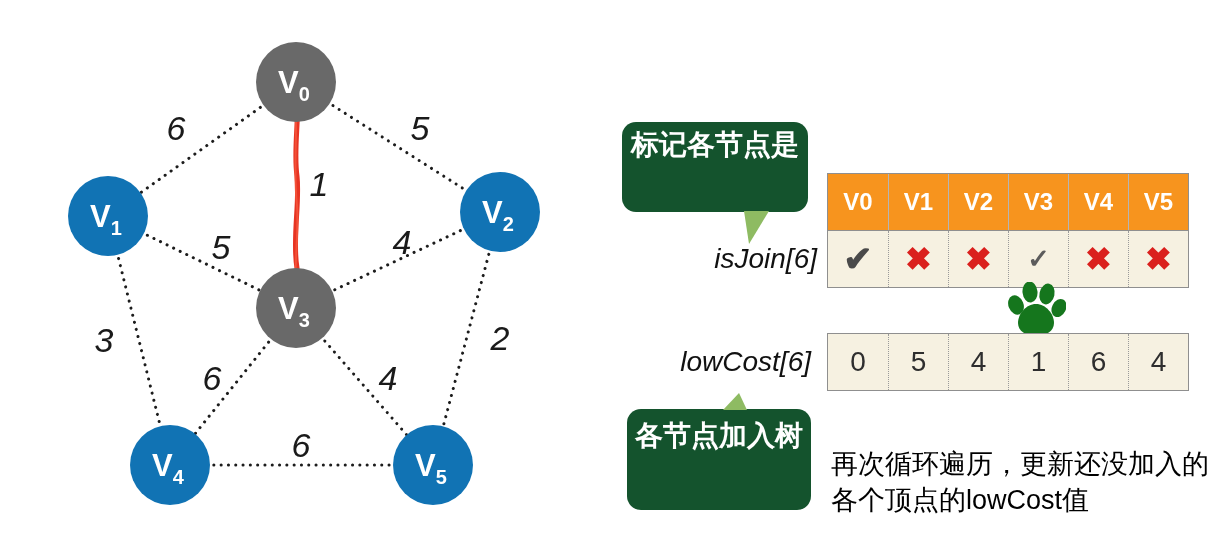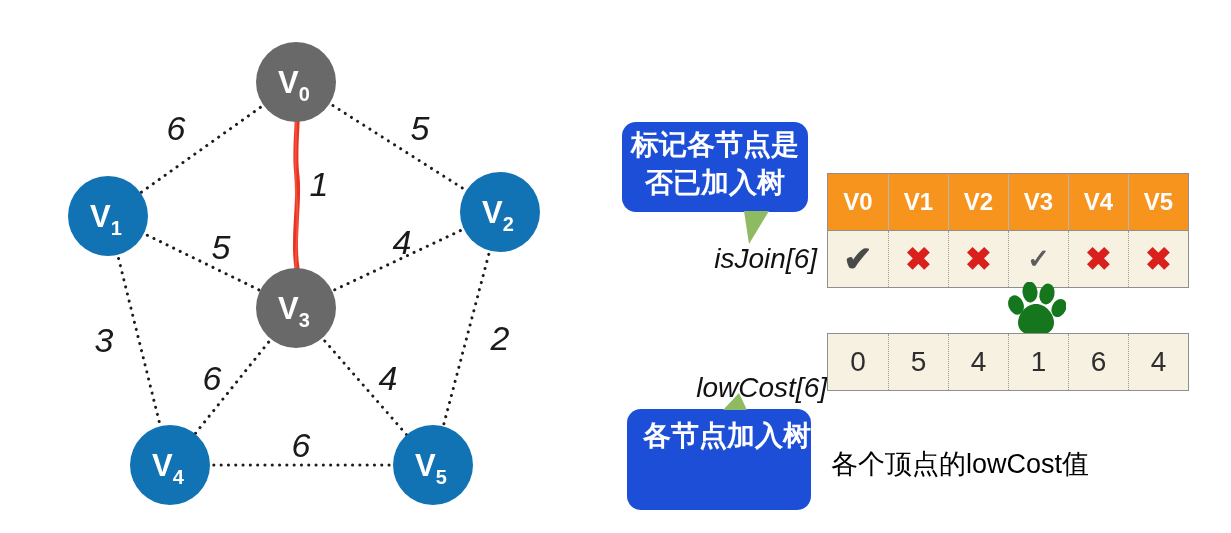--- a/index.html
+++ b/index.html
@@ -11,21 +11,21 @@
   
   #graph-svg{position:absolute;left:0;top:0;}
   .edge{stroke:#1c1c1c;stroke-width:3;stroke-dasharray:0.1 7.2;stroke-linecap:round;fill:none;}
   .edge-red{stroke:#e73423;stroke-width:5;fill:none;stroke-linecap:round;}
   .edge-red-overlay{stroke:#f4563b;stroke-width:2;fill:none;opacity:.85;}
   .node-label{fill:#ffffff;font-weight:bold;font-size:31px;text-anchor:middle;}
   .node-sub{font-size:20px;}
   .weight{font-style:italic;font-size:34px;fill:#1a1a1a;text-anchor:middle;}
   
   .callout{
-    position:absolute;background:#1d4ed8;color:#ffffff;font-weight:bold;
+    position:absolute;background:#14532d;color:#ffffff;font-weight:bold;
     font-size:28px;line-height:38px;text-align:center;border-radius:14px;
   }
   .callout .tail{position:absolute;width:0;height:0;}
   
   .vtable{position:absolute;display:flex;flex-direction:column;}
   .vrow{display:flex;}
   .vcell{
     width:60px;display:flex;align-items:center;justify-content:center;
     box-sizing:border-box;
   }
@@ -104,21 +104,20 @@
     <text class="weight" x="402" y="254">4</text>
     <text class="weight" x="104" y="352">3</text>
     <text class="weight" x="212" y="390">6</text>
     <text class="weight" x="388" y="390">4</text>
     <text class="weight" x="500" y="350">2</text>
     <text class="weight" x="301" y="457">6</text>
   </svg>
 
   <div class="callout" style="left:622px;top:122px;width:186px;height:86px;padding-top:4px;">
     <div>标记各节点是</div>
-    <div>否已加入树</div>
     <div class="tail" style="left:122px;top:89px;border-top:33px solid #8ebb62;border-left:5px solid transparent;border-right:20px solid transparent;"></div>
   </div>
 
   <div class="array-label" style="left:627px;top:243px;">isJoin[6]</div>
 
   <div class="vtable" style="left:827px;top:173px;">
     <div class="vrow head-row">
       <div class="vcell">V0</div>
       <div class="vcell">V1</div>
       <div class="vcell">V2</div>
@@ -139,35 +138,36 @@
   <svg id="paw" width="60" height="56" viewBox="0 0 60 56">
     <g fill="#15761d">
       <ellipse cx="10" cy="23" rx="7.5" ry="10" transform="rotate(-22 10 23)"></ellipse>
       <ellipse cx="24" cy="10" rx="7.5" ry="10.5" transform="rotate(-6 24 10)"></ellipse>
       <ellipse cx="41" cy="12" rx="7.5" ry="10.5" transform="rotate(12 41 12)"></ellipse>
       <ellipse cx="53" cy="26" rx="7" ry="9.5" transform="rotate(26 53 26)"></ellipse>
       <path d="M30,22 C40,22 48,32 48,41 C48,49 40,54 30,54 C20,54 12,49 12,41 C12,32 20,22 30,22 Z"></path>
     </g>
   </svg>
 
-  <div class="array-label" style="left:637px;top:346px;margin-top:26px;">lowCost[6]</div>
+  <div class="array-label" style="left:621px;top:346px;">lowCost[6]</div>
 
   <div class="vtable" style="left:827px;top:333px;">
     <div class="vrow body-row">
       <div class="vcell lowcost-cell">0</div>
       <div class="vcell lowcost-cell">5</div>
       <div class="vcell lowcost-cell">4</div>
       <div class="vcell lowcost-cell">1</div>
       <div class="vcell lowcost-cell">6</div>
       <div class="vcell lowcost-cell">4</div>
     </div>
   </div>
 
-  <div class="callout" style="left:627px;top:409px;width:184px;height:93px;padding-top:8px;text-align:right;">
+  <div class="callout" style="left:627px;top:409px;width:184px;height:93px;padding-top:8px;">
     <div>各节点加入树</div>
     <div class="tail" style="left:96px;top:-16px;border-bottom:17px solid #8ebb62;border-left:16px solid transparent;border-right:8px solid transparent;"></div>
   </div>
 
   <div id="caption">
+    <div>再次循环遍历，更新还没加入的</div>
     <div>各个顶点的lowCost值</div>
   </div>
 
 </div>
 
 </body></html>

